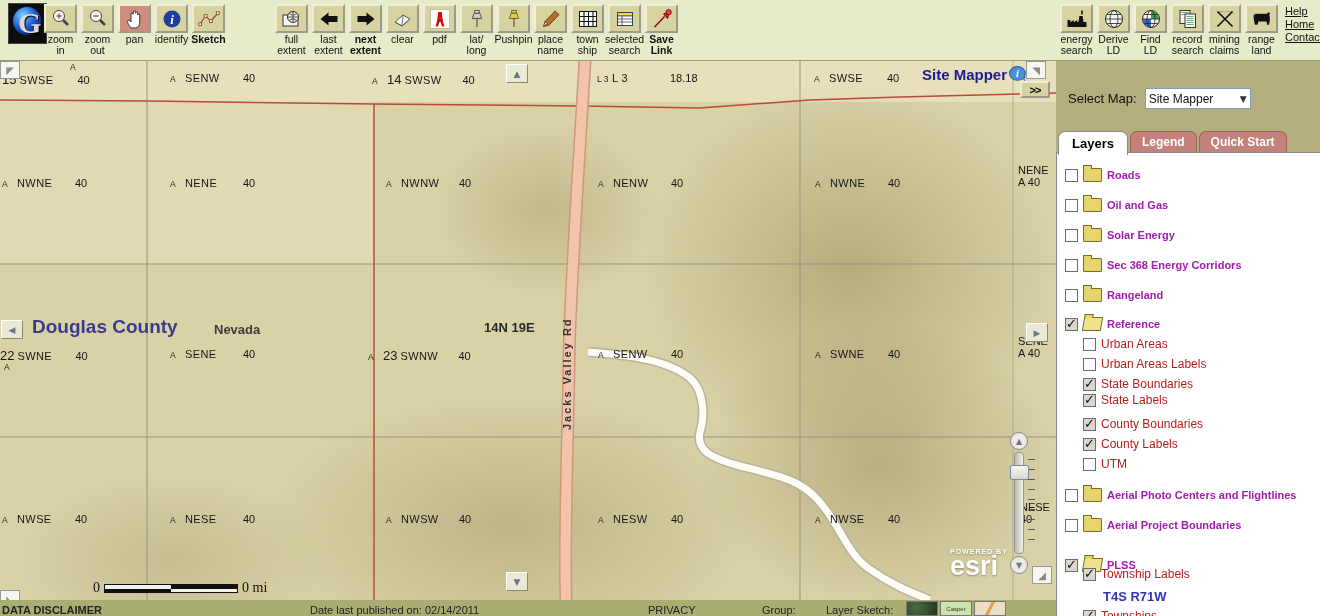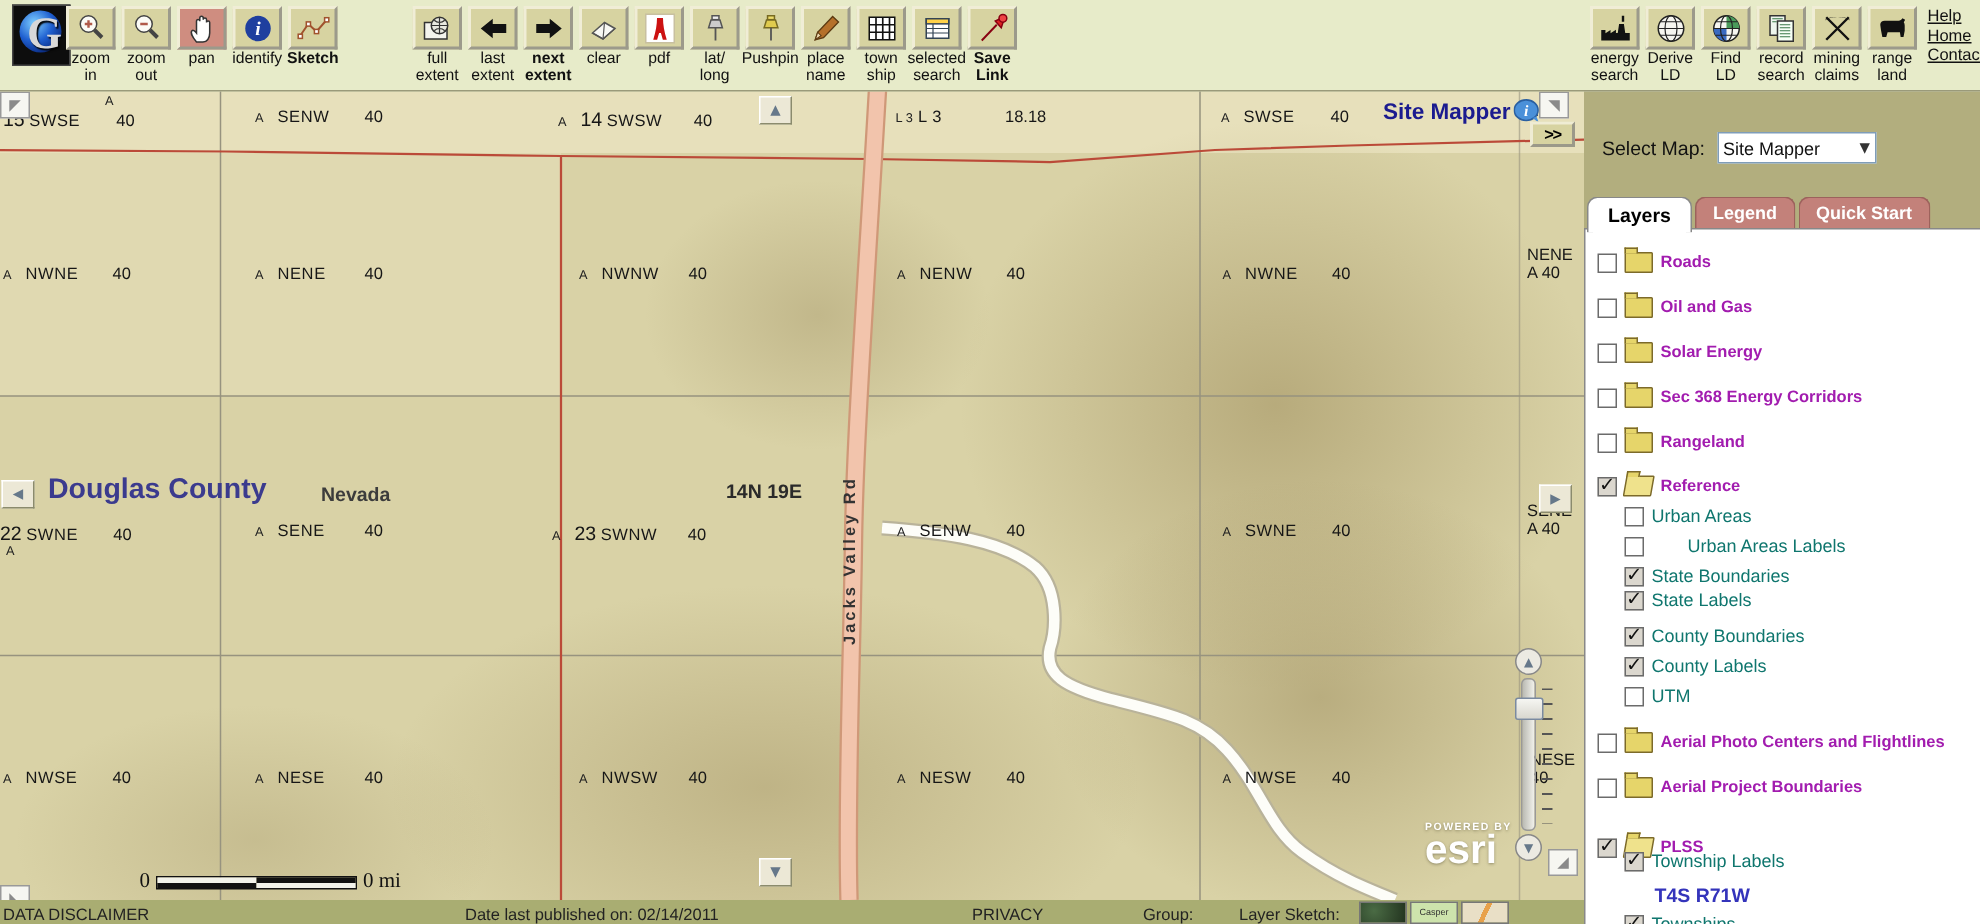--- a/index.html
+++ b/index.html
@@ -72,21 +72,21 @@
   #mapselect .arr{font-size:9px;color:#333;font-family:"DejaVu Sans",sans-serif;}
   #tabs{position:absolute;left:2px;top:71px;display:flex;align-items:flex-start;height:22px;}
   .tab{display:inline-block;padding:3px 11px 3px;font-weight:bold;font-size:12px;border-radius:7px 7px 0 0;
        background:#c3817a;color:#fff;margin-right:2px;border:1px solid #9c625c;border-bottom:none;cursor:pointer;}
   .tab.active{background:#fff;color:#000;font-size:13px;border-color:#888;padding:4px 13px;position:relative;z-index:2;}
   #tree{position:absolute;left:0;top:92px;width:264px;height:464px;background:#fff;border-top:1px solid #888;border-left:1px solid #888;overflow:hidden;}
   .trow{position:absolute;left:8px;display:flex;align-items:center;height:16px;white-space:nowrap;cursor:pointer;}
   .trow.item{left:26px;}
   .trow.link{left:46px;}
   .trow .tlab{font-size:11px;font-weight:bold;color:#a21caf;}
-  .trow.item .tlab{font-size:12px;font-weight:normal;color:#0f766e;}
+  .trow.item .tlab{font-size:12px;font-weight:normal;color:#b91c1c;}
   .trow.link .tlab{font-size:13px;font-weight:bold;color:#3434bb;}
   .cb{width:13px;height:13px;border:1px solid #6b6b6b;background:#fff;margin-right:5px;position:relative;box-sizing:border-box;flex:none;}
   .cb.on{background:#dbd7ce;}
   .cb.on::after{content:"\2713";position:absolute;left:0px;top:-3px;font-size:13px;font-weight:bold;color:#111;font-family:"DejaVu Sans",sans-serif;}
   .folder{width:17px;height:12px;background:#e6d56a;border:1px solid #7c6a2a;border-radius:1px;position:relative;margin-right:5px;flex:none;}
   .folder::before{content:"";position:absolute;top:-4px;left:-1px;width:7px;height:3px;background:#e6d56a;border:1px solid #7c6a2a;border-bottom:none;}
   .folder.open{background:#efe28c;transform:skewX(-10deg);}
 
   
   #statusbar{position:absolute;left:0;top:600px;width:1056px;height:16px;background:#a9ad72;overflow:hidden;z-index:25;font-size:11px;color:#222;}
@@ -542,21 +542,21 @@
       </div>
       <div class="trow group" style="top: 163px;">
         <span class="cb on"></span>
         <span class="folder open"></span>
         <span class="tlab">Reference</span>
       </div>
       <div class="trow item" style="top: 183px;">
         <span class="cb"></span>
         <span class="tlab">Urban Areas</span>
       </div>
-      <div class="trow item" style="top: 203px; gap: 24px;">
+      <div class="trow item" style="top: 203px;">
         <span class="cb"></span>
         <span class="tlab">Urban Areas Labels</span>
       </div>
       <div class="trow item" style="top: 223px;">
         <span class="cb on"></span>
         <span class="tlab">State Boundaries</span>
       </div>
       <div class="trow item" style="top: 239px;">
         <span class="cb on"></span>
         <span class="tlab">State Labels</span>
@@ -599,18 +599,18 @@
         <span class="cb on"></span>
         <span class="tlab">Townships</span>
       </div>
     </div>
 </div>
 
 <div id="statusbar">
   <div class="thumb" id="thumb-aerial" style="left:906px;"></div>
   <div class="thumb" id="thumb-topo" style="left:940px;"><span>Casper</span></div>
   <div class="thumb" id="thumb-streets" style="left:974px;"></div>
-<span class="sbitem" style="left: 2px;">DATA DISCLAIMER</span>
+<span class="sbitem" style="left: 2px; font-weight: bold;">DATA DISCLAIMER</span>
     <span class="sbitem" style="left: 310px;">Date last published on: 02/14/2011</span>
     <span class="sbitem" style="left: 648px;">PRIVACY</span>
     <span class="sbitem" style="left: 762px;">Group:</span>
     <span class="sbitem" style="left: 826px;">Layer Sketch:</span>
   </div>
 
 </body></html>

